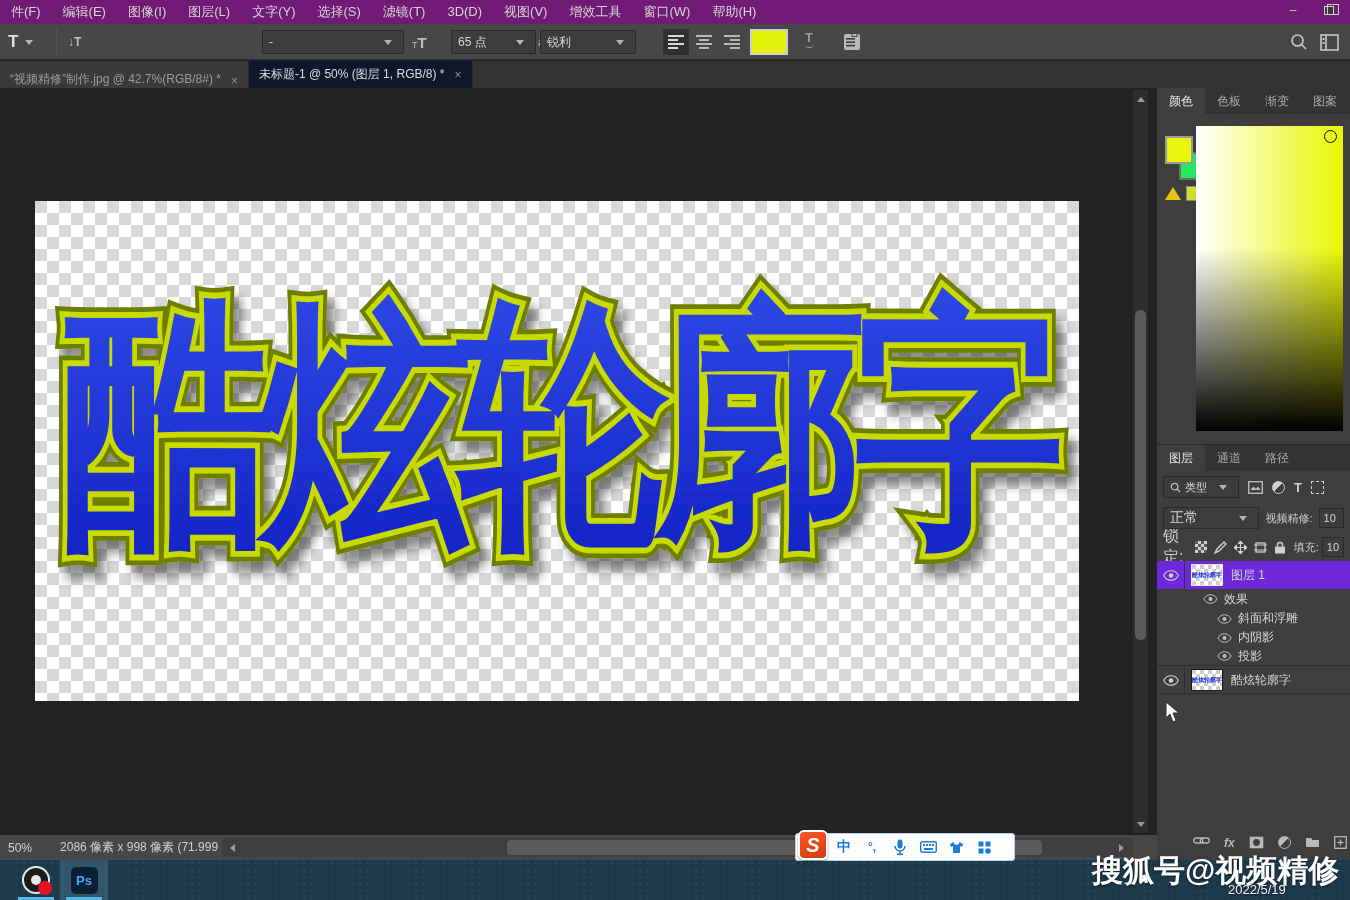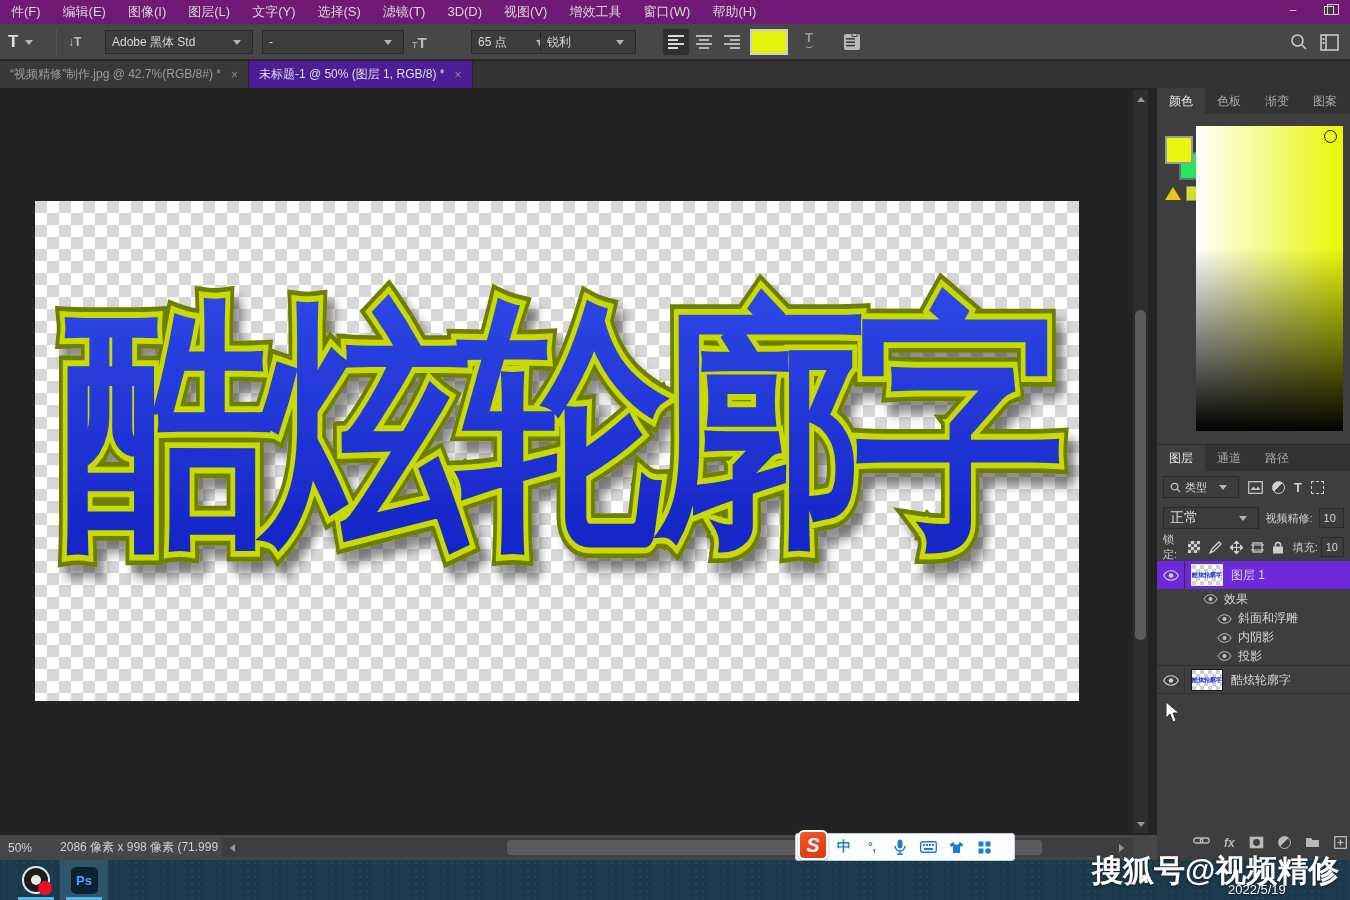--- a/index.html
+++ b/index.html
@@ -23,22 +23,22 @@
   .well .chev { margin-left:auto; width:18px; height:22px; display:flex; align-items:center; justify-content:center;}
   .tri { width:0; height:0; border-left:4px solid transparent; border-right:4px solid transparent; border-top:5px solid #b5b5b5;}
   .vsep { width:1px; height:26px; background:#3a3a3a; border-right:1px solid #555;}
   .alignbtn { width:26px; height:26px; display:flex; align-items:center; justify-content:center; border-radius:2px;}
   .alignbtn.sel { background:#2f2f2f; }
   .swatch { width:38px; height:26px; border:2px solid #cfcfcf; }
   
   #tabbar { position:absolute; left:0; top:61px; width:1350px; height:27px; background:#333; display:flex; z-index:5;}
   .doctab { height:27px; display:flex; align-items:center; padding:0 10px; font-size:12px;
     border-right:1px solid #272727; white-space:nowrap;}
-  .doctab.inactive { background:#393939; color:#9b9b9b;}
-  .doctab.active { background:#4c1d95; color:#dedede;align-items:center;}
+  .doctab.inactive { background:#393939; color:#9b9b9b;align-items:flex-end;}
+  .doctab.active { background:#0f172a; color:#dedede;align-items:center;}
   .doctab .x { margin-left:10px; color:#909090; font-size:12px;}
   
   #workspace { position:absolute; left:0; top:88px; width:1157px; height:745px; background:#232323;}
   #canvas { position:absolute; left:35px; top:113px; width:1044px; height:500px;
     background-image:conic-gradient(#ffffff 0 25%, #d8d8d8 0 50%, #ffffff 0 75%, #d8d8d8 0);
     background-size:24px 24px; overflow:hidden;}
   
   .vscroll { position:absolute; left:1133px; top:90px; width:15px; height:743px; background:#2e2e2e;}
   .vthumb { position:absolute; left:2px; top:220px; width:11px; height:330px; background:#5b5b5b; border-radius:5px;}
   .scroll-arrow { position:absolute; left:0; width:15px; height:14px; display:flex; align-items:center; justify-content:center;}
@@ -135,41 +135,33 @@
   <div class="opt" style="left:8px;">
     <span style="font-size:17px;font-weight:bold;color:#e0e0e0;">T</span>
     <span class="tri" style="margin-left:7px;"></span>
   </div>
   <div class="opt" style="left:56px;">
       <span class="vsep"></span>
     </div>
   <div class="opt" style="left:68px;">
     <span style="color:#bdbdbd;font-size:12px;">↓<b>T</b></span>
   </div>
-  <div class="opt" style="left:105px;">
-    <div class="well" style="width:148px;">
-      <span>Adobe 黑体 Std</span>
-      <span class="chev">
-          <span class="tri"></span>
-        </span>
-    </div>
-  </div>
   <div class="opt" style="left:262px;">
     <div class="well" style="width:142px;">
       <span>-</span>
       <span class="chev">
           <span class="tri"></span>
         </span>
     </div>
   </div>
   <div class="opt" style="left:412px;">
     <span style="font-size:9px;color:#bdbdbd;margin-top:6px;">T</span>
       <span style="font-size:15px;color:#bdbdbd;font-weight:bold;">T</span>
   </div>
-  <div class="opt" style="left:436px;padding-left:35px;">
+  <div class="opt" style="left:416px;padding-left:35px;">
     <div class="well" style="width:85px;">
       <span>65 点</span>
       <span class="chev">
           <span class="tri"></span>
         </span>
     </div>
   </div>
   <div class="opt" style="left:538px;">
     <span style="font-size:12px;color:#bdbdbd;">aa</span>
   </div>
@@ -355,21 +347,21 @@
         <span style="font-size:14px;">正常</span>
         <span class="chev">
             <span class="tri"></span>
           </span>
       </div>
       <span style="color:#cfcfcf;font-size:11px;white-space:nowrap;">视频精修:</span>
       <span class="valbox" style="width:28px;font-size:11px;">10</span>
     </div>
 
     <div style="display:flex;align-items:center;height:28px;padding:0 6px;">
-      <span style="color:#cfcfcf;font-size:11px;">锁定:</span>
+      <span style="color:#cfcfcf;font-size:16px;">锁定:</span>
       <span class="lockicon">
           <span class="checker-mini"></span>
         </span>
       <span class="lockicon">
         <svg width="13" height="13" viewBox="0 0 13 13">
             <path d="M1 12 3 8 10 1l2 2-7 7z" fill="none" stroke="#cfcfcf" stroke-width="1.4"></path>
           </svg>
       </span>
       <span class="lockicon">
         <svg width="13" height="13" viewBox="0 0 13 13">

